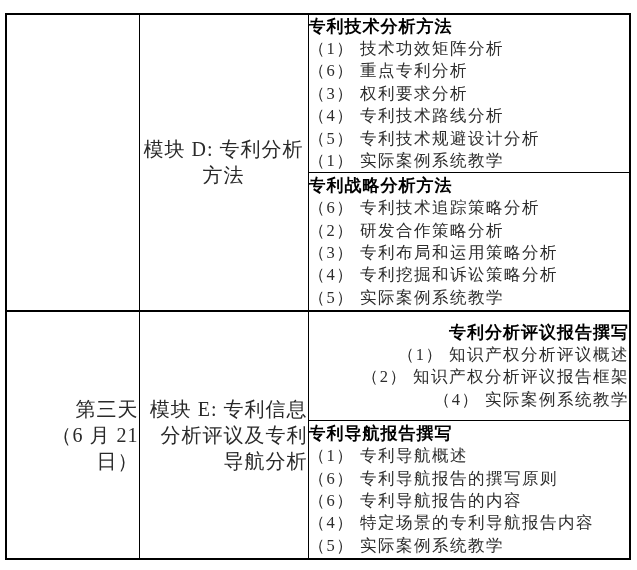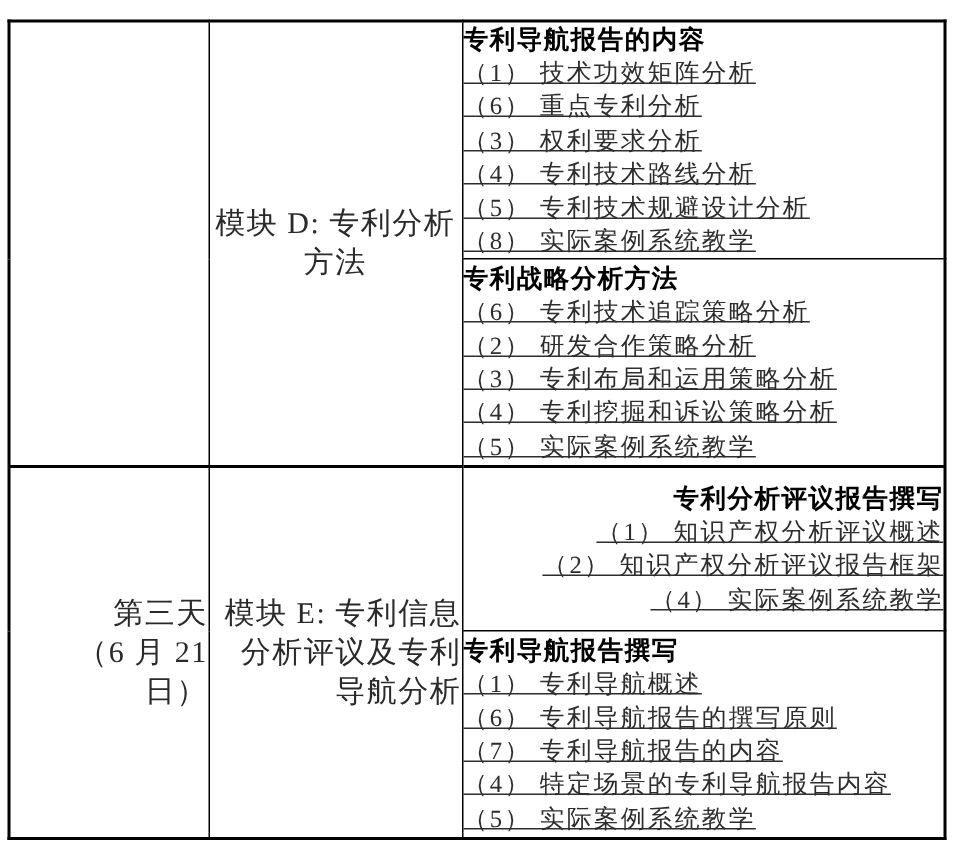--- a/index.html
+++ b/index.html
@@ -51,47 +51,46 @@
     font-size: 17px;
     color: #000000;
     letter-spacing: 1px;
     line-height: 23px;
   }
   .course-item {
     font-size: 16.5px;
     color: #2d2d2d;
     letter-spacing: 1.5px;
     line-height: 22.4px;
-    text-decoration: underline;
   }
 </style>
 </head>
 <body>
 
 <div class="page">
   <table class="sched">
     <colgroup>
       <col class="c-day">
       <col class="c-module">
       <col class="c-content">
     </colgroup>
 
     <tbody>
         <tr style="height:157px">
       <td class="day-cell" rowspan="2"></td>
       <td class="module-cell" rowspan="2">模块 D: 专利分析
 方法</td>
       <td class="content-cell">
-        <div class="section-title">专利导航报告的内容</div>
+        <div class="section-title">专利技术分析方法</div>
         <div class="course-item">（1） 技术功效矩阵分析</div>
         <div class="course-item">（6） 重点专利分析</div>
         <div class="course-item">（3） 权利要求分析</div>
         <div class="course-item">（4） 专利技术路线分析</div>
         <div class="course-item">（5） 专利技术规避设计分析</div>
-        <div class="course-item">（8） 实际案例系统教学</div>
+        <div class="course-item">（1） 实际案例系统教学</div>
       </td>
     </tr>
     <tr style="height:138px">
       <td class="content-cell">
         <div class="section-title">专利战略分析方法</div>
         <div class="course-item">（6） 专利技术追踪策略分析</div>
         <div class="course-item">（2） 研发合作策略分析</div>
         <div class="course-item">（3） 专利布局和运用策略分析</div>
         <div class="course-item">（4） 专利挖掘和诉讼策略分析</div>
         <div class="course-item">（5） 实际案例系统教学</div>
@@ -109,20 +108,20 @@
         <div class="course-item">（1） 知识产权分析评议概述</div>
         <div class="course-item">（2） 知识产权分析评议报告框架</div>
         <div class="course-item">（4） 实际案例系统教学</div>
       </td>
     </tr>
     <tr style="height:138px">
       <td class="content-cell">
         <div class="section-title">专利导航报告撰写</div>
         <div class="course-item">（1） 专利导航概述</div>
         <div class="course-item">（6） 专利导航报告的撰写原则</div>
-        <div class="course-item">（7） 专利导航报告的内容</div>
+        <div class="course-item">（6） 专利导航报告的内容</div>
         <div class="course-item">（4） 特定场景的专利导航报告内容</div>
         <div class="course-item">（5） 实际案例系统教学</div>
       </td>
     </tr>
   </tbody>
     </table>
 </div>
 
 </body></html>

